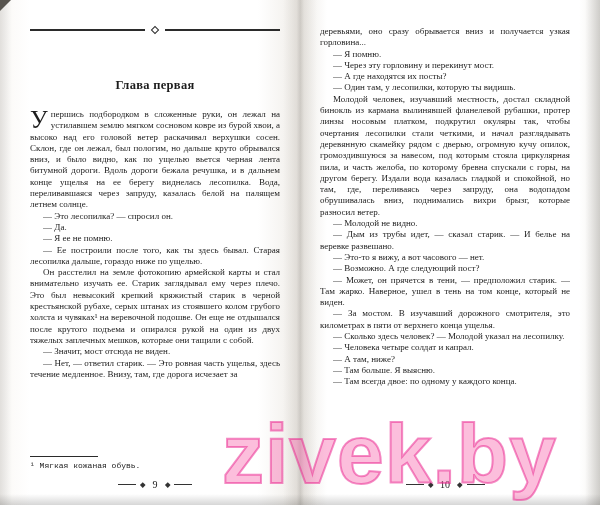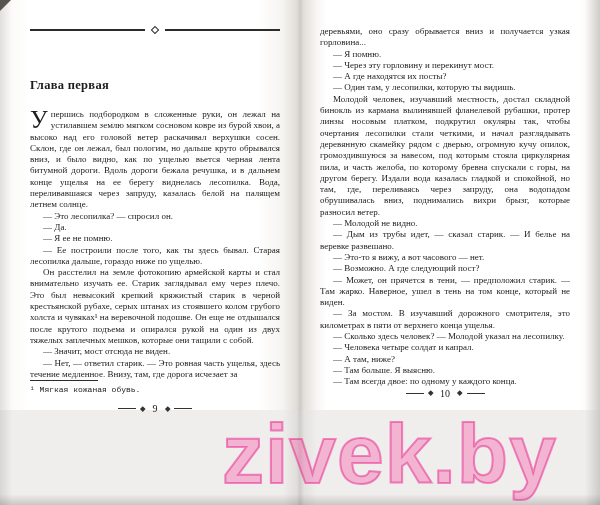--- a/index.html
+++ b/index.html
@@ -6,42 +6,42 @@
   html, body { width:600px; height:505px; }
   body {
     font-family:"Liberation Serif","DejaVu Serif",serif;
     background:#efeeec;
     position:relative;
     overflow:hidden;
     color:#1c1c1c;
   }
   .book { position:absolute; inset:0; display:flex; }
   .page {
-    position:relative; width:300px; height:410px;
+    position:relative; width:300px; height:505px;
     display:flex; flex-direction:column;
   }
   .page.left  {
     background:linear-gradient(to right,#faf8f5 0%,#ffffff 10%,#ffffff 86%,#efece7 100%);
     padding:24px 20px 15px 30px;
   }
   .page.right {
     background:linear-gradient(to right,#ece9e4 0%,#ffffff 9%,#ffffff 93%,#f2f0ec 100%);
     padding:26px 30px 15px 20px;
   }
 
   
   .ornament { display:flex; align-items:center; height:12px; flex:0 0 auto; }
   .orn-line { flex:1; height:1.8px; background:#2b2b2b; }
   .orn-diamond {
     width:6px; height:6px; border:1.4px solid #2b2b2b;
     transform:rotate(45deg); margin:0 7px; background:#fff;
   }
 
   .chapter {
-    text-align:left; font-weight:bold; font-size:12.5px;
+    text-align:center; font-weight:bold; font-size:12.5px;
     letter-spacing:.3px; margin:42px 0 16px 0; flex:0 0 auto;
   }
 
   .text-block {
     font-size:9px; line-height:11.3px; text-align:justify;
     hyphens:auto; -webkit-hyphens:auto; flex:0 0 auto;
   }
   .para { text-indent:13px; }
   .para.opening, .para.continuation { text-indent:0; }
   .dropcap {

